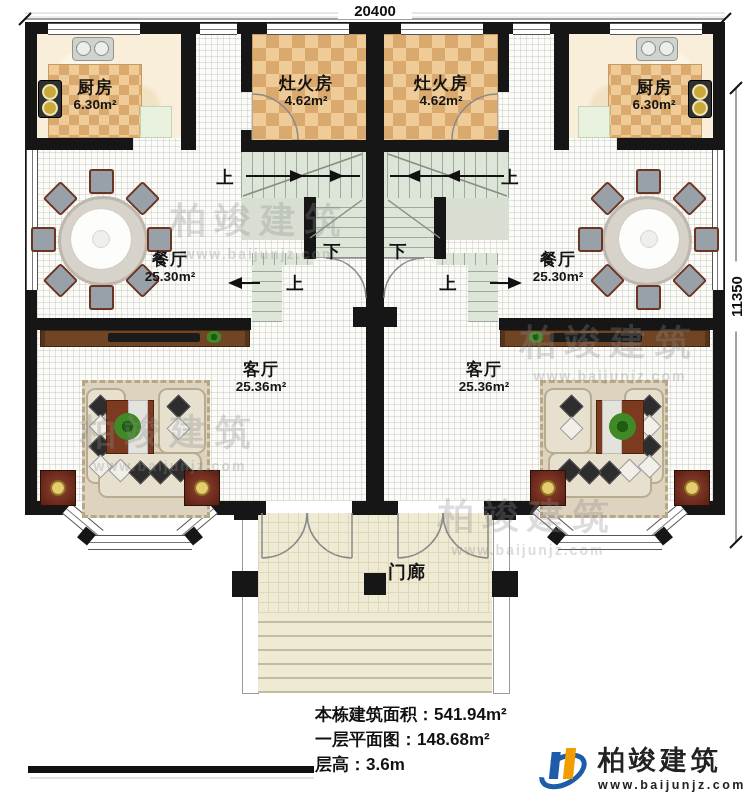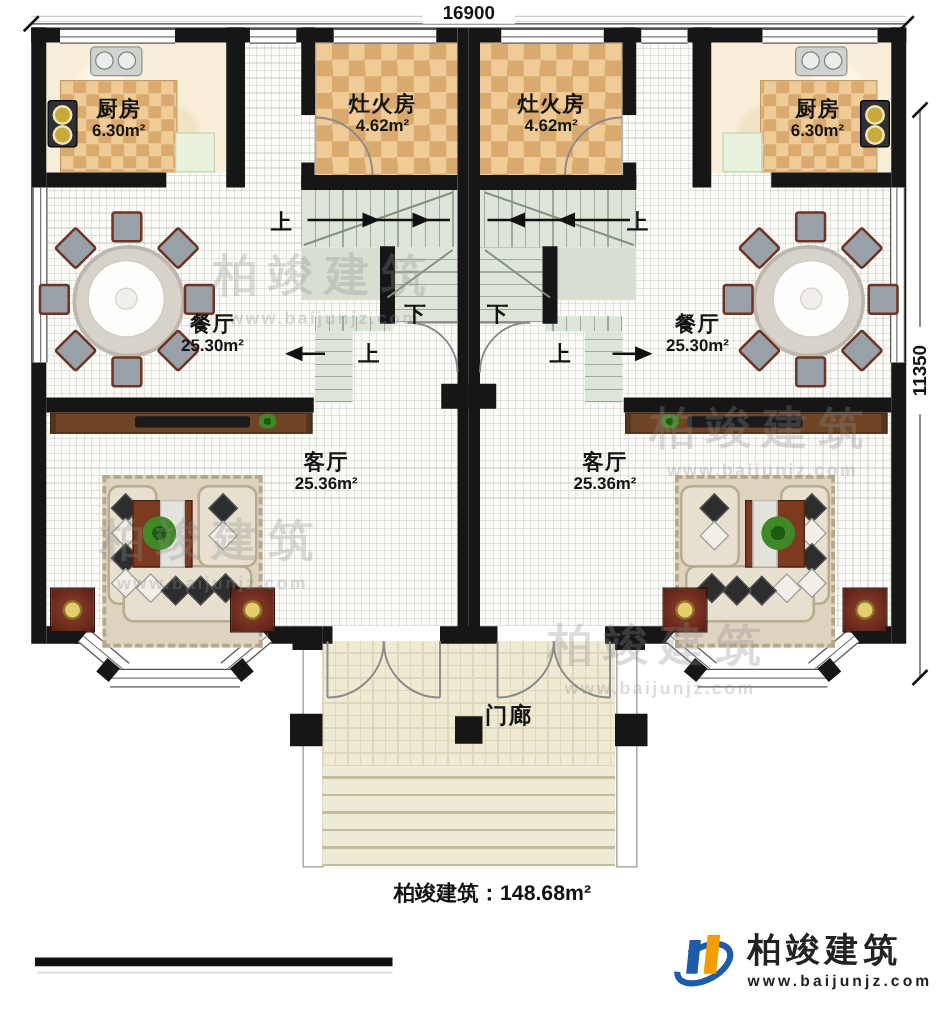--- a/index.html
+++ b/index.html
@@ -323,21 +323,21 @@
   </div>
   <div class="wm" style="left:20px;top:408px;width:300px">
     <span class="wm-big">柏竣建筑</span>
     <span class="wm-url">www.baijunjz.com</span>
   </div>
   <div class="wm" style="left:378px;top:492px;width:300px">
     <span class="wm-big">柏竣建筑</span>
     <span class="wm-url">www.baijunjz.com</span>
   </div>
 
-  <div class="dim" style="left:338px;top:2px;width:74px">16900</div>
+  <div class="dim" style="left:338px;top:2px;width:74px">20400</div>
   <div class="dim" style="left:701px;top:288px;width:70px;transform:rotate(-90deg)">11350</div>
 
   <div class="rlabel" style="left:55px;top:78px;width:80px">
     <span class="rname">厨房</span>
     <span class="rarea">6.30m²</span>
   </div>
   <div class="rlabel" style="left:614px;top:78px;width:80px">
     <span class="rname">厨房</span>
     <span class="rarea">6.30m²</span>
   </div>
@@ -373,21 +373,23 @@
   <div class="sdir" style="left:495px;top:166px;width:30px">上</div>
   <div class="sdir" style="left:317px;top:240px;width:30px">下</div>
   <div class="sdir" style="left:383px;top:240px;width:30px">下</div>
   <div class="sdir" style="left:280px;top:272px;width:30px">上</div>
   <div class="sdir" style="left:433px;top:272px;width:30px">上</div>
 
   <div id="titleblock">
     <div class="tline1"></div>
     <div class="tline2"></div>
     <div class="infoblock">
-      <div><span>柏竣建筑：</span><span>148.68m²</span></div>
+      <div><span>本栋建筑面积：</span><span>541.94m²</span></div>
+      <div><span>一层平面图：</span><span>148.68m²</span></div>
+      <div><span>层高：</span><span>3.6m</span></div>
     </div>
     <div id="logo">
       <span style="margin-right:8px">
         <svg width="54" height="54" viewBox="0 0 54 54">
           <ellipse cx="27" cy="31" rx="23" ry="13" fill="none" stroke="#1c5ca8" stroke-width="5" stroke-dasharray="62 18" transform="rotate(-28 27 31)"></ellipse>
           <rect x="17" y="12" width="9" height="27" fill="#1c5ca8" transform="skewX(-6)"></rect>
           <rect x="31" y="8" width="10" height="31" fill="#f39c00" transform="skewX(-6)"></rect>
         </svg>
       </span>
       <span style="display:flex;flex-direction:column">

